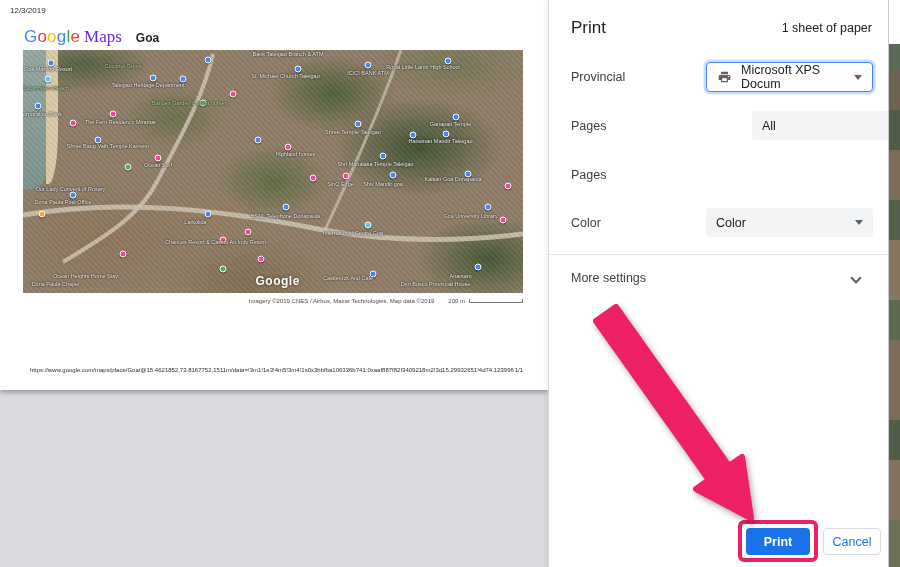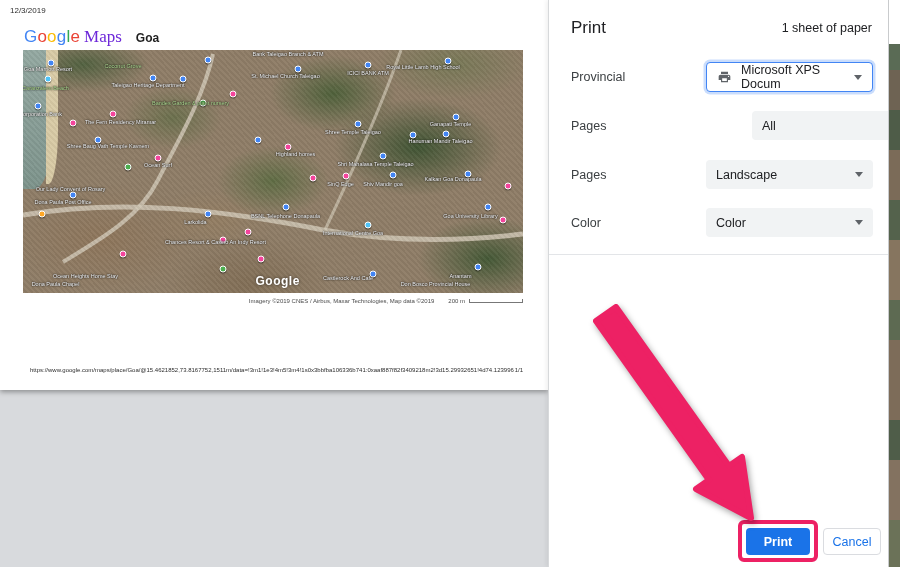--- a/index.html
+++ b/index.html
@@ -229,32 +229,32 @@
       <span class="caret"></span>
     </div>
 
     <div class="row-label" style="top:119px;">Pages</div>
     <div class="select" style="top:111px;margin-left:46px;">
       <span class="val">All</span>
       <span class="caret"></span>
     </div>
 
     <div class="row-label" style="top:168px;">Pages</div>
-    <div class="select" style="top:160px;">
-      <span class="val">Landscape</span>
-      <span class="caret"></span>
-    </div>
 
     <div class="row-label" style="top:216px;">Color</div>
     <div class="select" style="top:208px;">
       <span class="val">Color</span>
       <span class="caret"></span>
     </div>
 
     <div class="divider"></div>
+    <div class="more-row">
+      <span class="more-label">More settings</span>
+      <span class="chev"></span>
+    </div>
 
     <div class="highlight-box"></div>
     <button class="btn-print">Print</button>
     <button class="btn-cancel">Cancel</button>
   </div>
 
   <svg id="arrow-svg" viewBox="0 0 900 567">
     <polygon points="616,307 729,466 742,457 751,518 696,489 709,480 596,321" fill="#ed2164" stroke="#ed2164" stroke-width="6" stroke-linejoin="round" style="filter:drop-shadow(2px 3px 3px rgba(0,0,0,.35));"></polygon>
   </svg>
 

